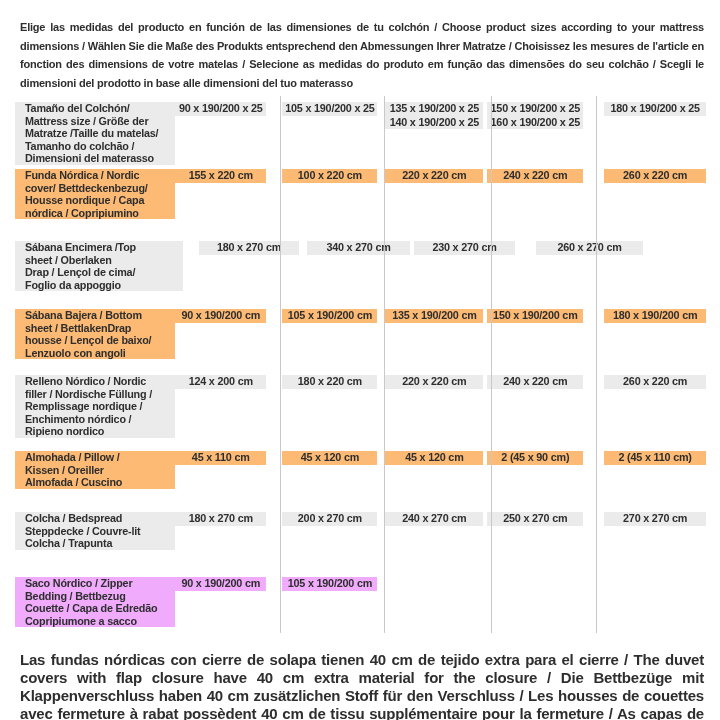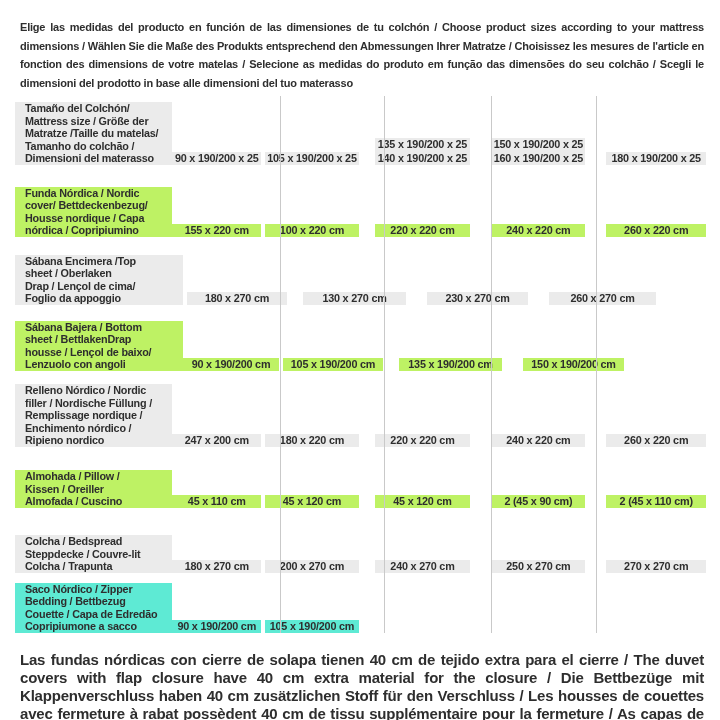--- a/index.html
+++ b/index.html
@@ -13,37 +13,37 @@
     font-size:11px;line-height:18.5px;text-align:justify;
   }
   .size-table{
     position:relative;margin:10px 0 0 15px;width:691px;
     display:flex;flex-direction:column;row-gap:4px;
   }
   .divider{
     position:absolute;top:-6px;bottom:0;width:1px;background:#c9c9c9;z-index:1;
   }
   .d1{left:265px}.d2{left:369px}.d3{left:476px}.d4{left:581px}
-  .row{display:flex;align-items:flex-end;}
+  .row{display:flex;align-items:flex-start;}
   .r0{min-height:63px}.r1{min-height:68px}.r2{min-height:64px}.r3{min-height:62px}
   .r4{min-height:72px}.r5{min-height:57px}.r6{min-height:61px}.r7{min-height:56px}
   .cell{
     display:flex;align-items:center;box-sizing:border-box;
     white-space:pre-line;font-size:10.8px;line-height:12.6px;
   }
   .lbl{width:168px;padding-left:10px;text-align:left;}
   .val{justify-content:center;text-align:center;line-height:13.5px;}
   .v0{width:96px}
-  .v1{width:100px;margin-left:4px}
-  .v2{width:103px;margin-left:16px}
-  .v3{width:101px;margin-left:21px}
+  .v1{width:100px;margin-left:16px}
+  .v2{width:103px;margin-left:8px}
+  .v3{width:101px;margin-left:4px}
   .v4{width:107px;margin-left:21px}
   .r-gray  .cell{background:#ebebeb}
-  .r-white .cell{background:#bef264}
-  .r-light .cell{background:#5eead4}
+  .r-white .cell{background:#fdba74}
+  .r-light .cell{background:#f0abfc}
   .note{
     margin:18px 16px 0 20px;width:684px;
     font-size:15px;line-height:18px;text-align:justify;
   }
 </style>
 </head>
 <body>
 
 <div class="sheet">
 
@@ -81,43 +81,44 @@
       <div class="cell val v3">240 x 220 cm</div>
       <div class="cell val v4">260 x 220 cm</div>
     </div>
 
     <div class="row r2 r-gray">
       <div class="cell lbl">Sábana Encimera /Top
 sheet / Oberlaken
 Drap / Lençol de cima/
 Foglio da appoggio</div>
       <div class="cell val v1">180 x 270 cm</div>
-      <div class="cell val v2">130 x 270 cm</div>
+      <div class="cell val v2">340 x 270 cm</div>
       <div class="cell val v3">230 x 270 cm</div>
       <div class="cell val v4">260 x 270 cm</div>
     </div>
 
     <div class="row r3 r-white">
       <div class="cell lbl">Sábana Bajera / Bottom
 sheet / BettlakenDrap
 housse / Lençol de baixo/
 Lenzuolo con angoli</div>
       <div class="cell val v0">90 x 190/200 cm</div>
       <div class="cell val v1">105 x 190/200 cm</div>
       <div class="cell val v2">135 x 190/200 cm</div>
       <div class="cell val v3">150 x 190/200 cm</div>
+      <div class="cell val v4">180 x 190/200 cm</div>
     </div>
 
     <div class="row r4 r-gray">
       <div class="cell lbl">Relleno Nórdico / Nordic
 filler / Nordische Füllung /
 Remplissage nordique /
 Enchimento nórdico /
 Ripieno nordico</div>
-      <div class="cell val v0">247 x 200 cm</div>
+      <div class="cell val v0">124 x 200 cm</div>
       <div class="cell val v1">180 x 220 cm</div>
       <div class="cell val v2">220 x 220 cm</div>
       <div class="cell val v3">240 x 220 cm</div>
       <div class="cell val v4">260 x 220 cm</div>
     </div>
 
     <div class="row r5 r-white">
       <div class="cell lbl">Almohada  / Pillow /
 Kissen / Oreiller
 Almofada / Cuscino</div>

